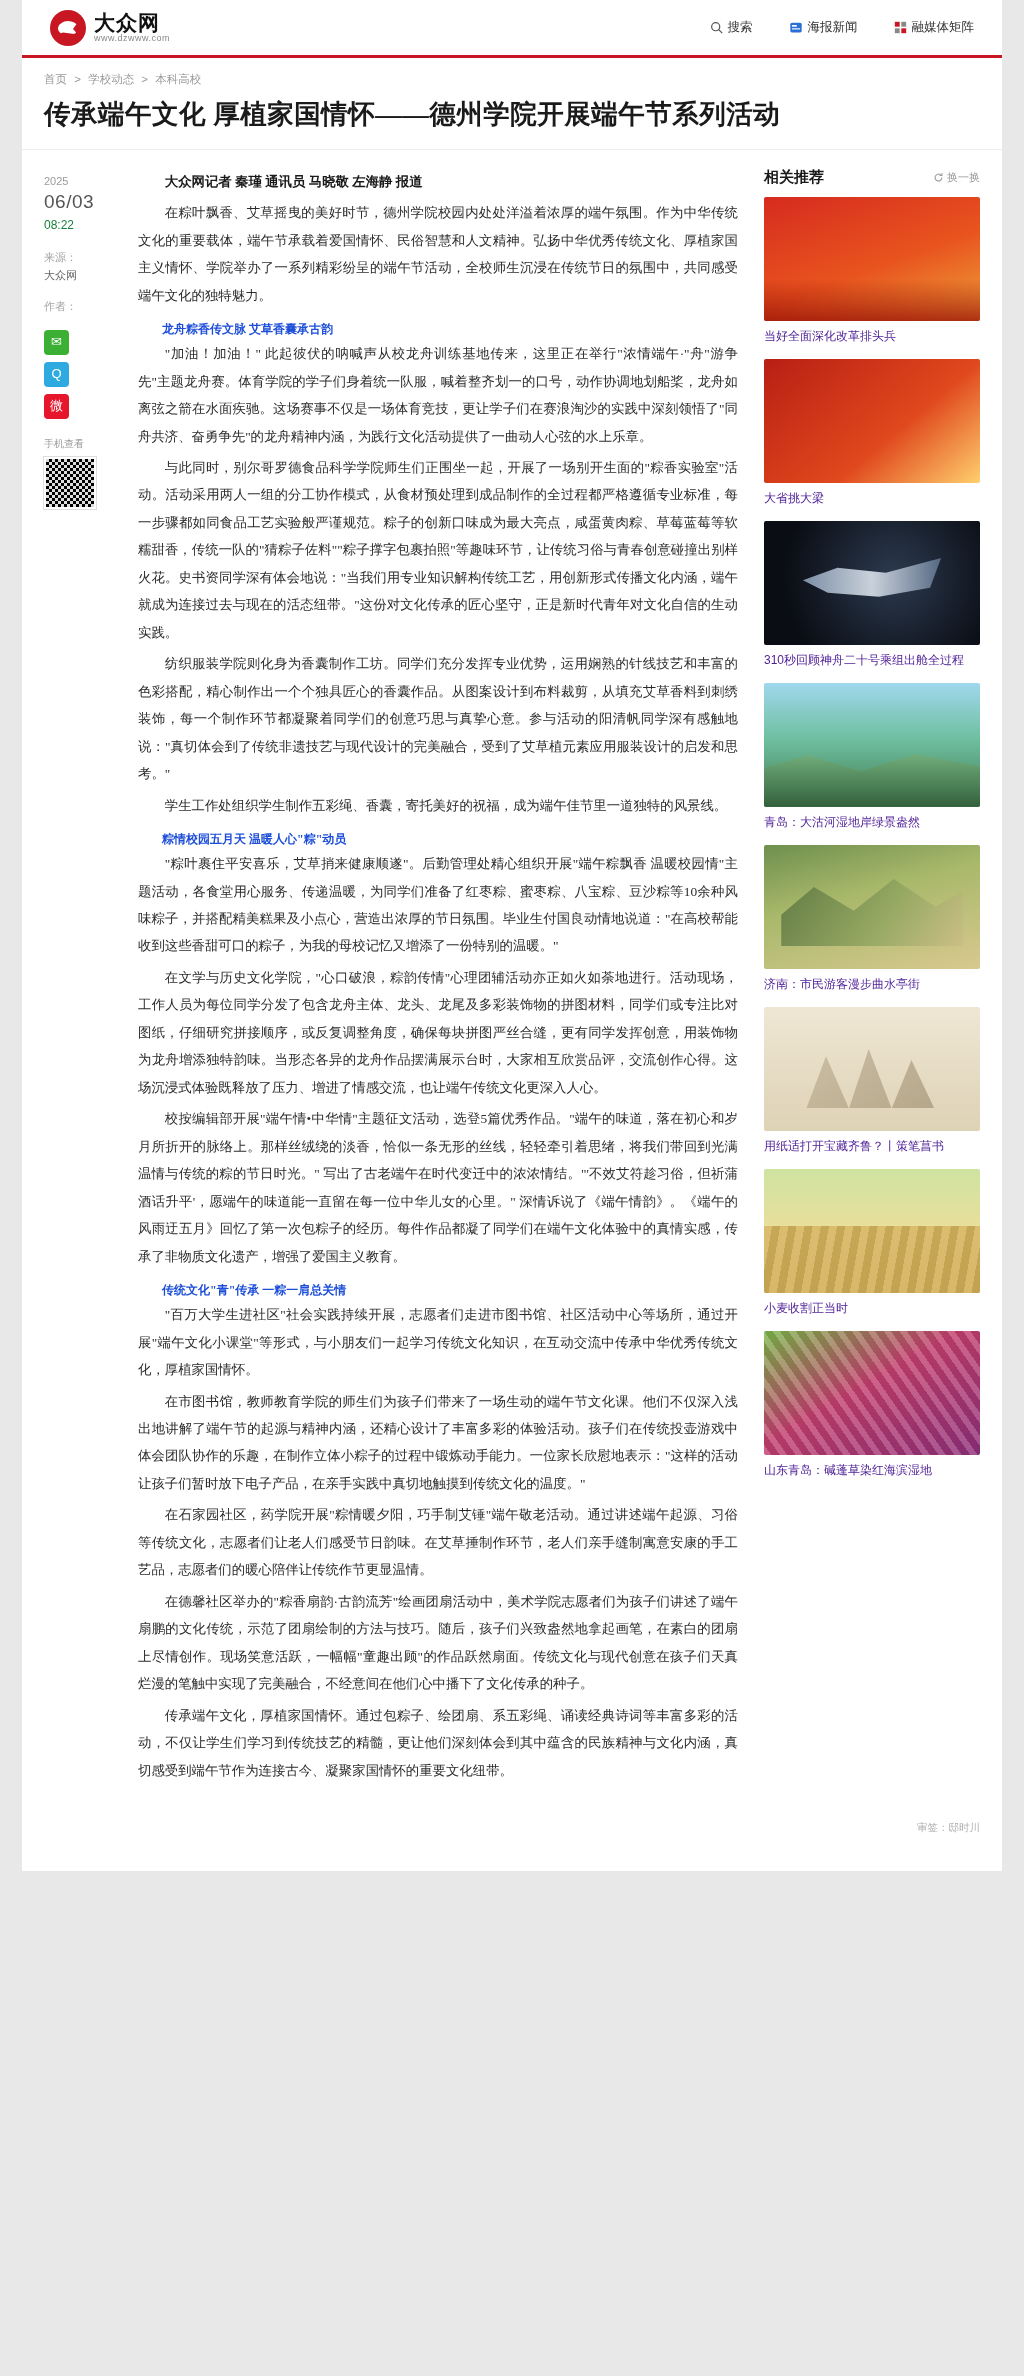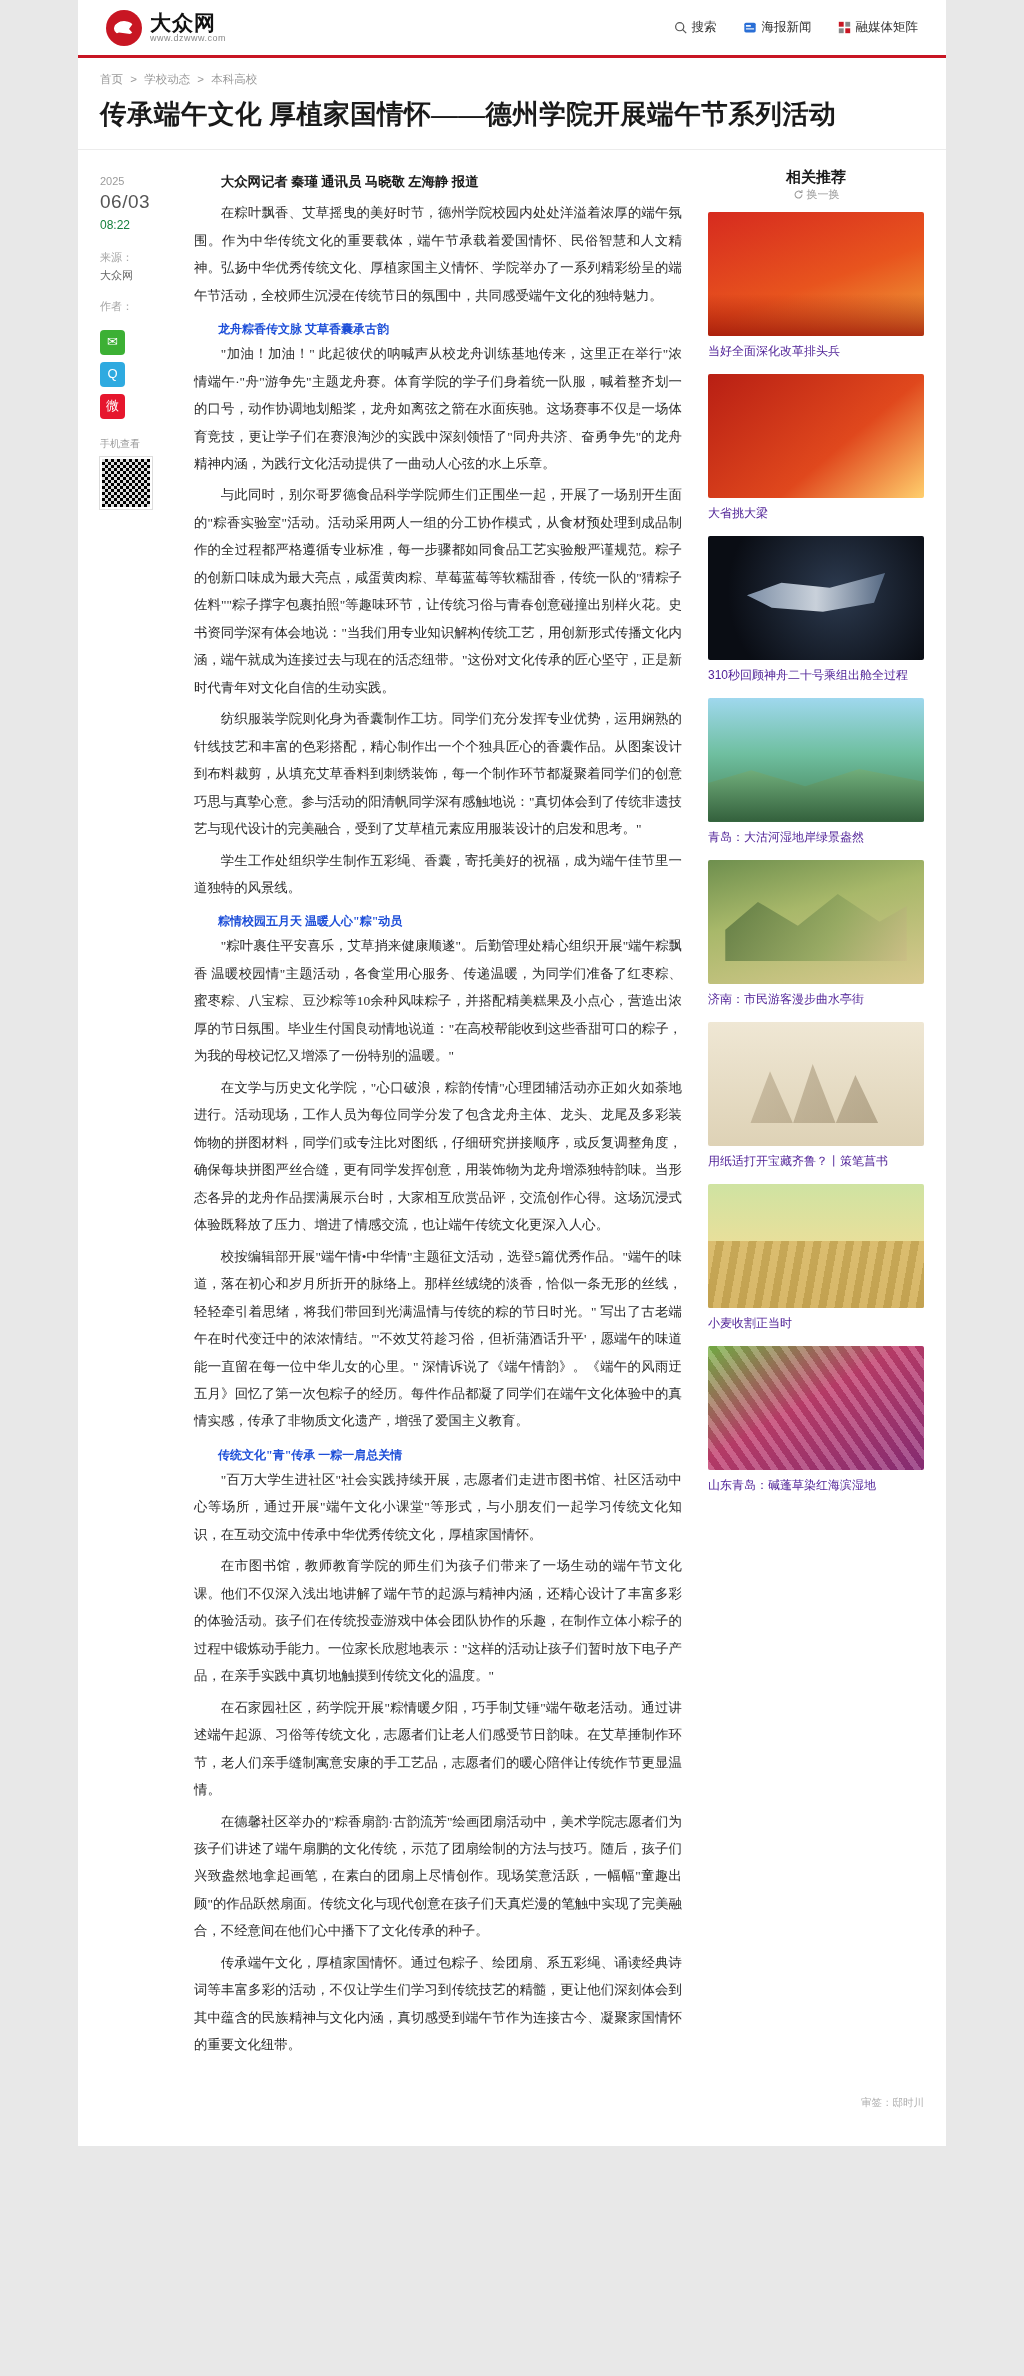--- a/index.html
+++ b/index.html
@@ -3,21 +3,21 @@
 <meta charset="utf-8">
 <style>
   * { box-sizing: border-box; margin: 0; padding: 0; }
   body {
     font-family: "Liberation Sans", sans-serif;
     background: #e8e8e8;
     color: #222;
     width: 1024px;
   }
   .page {
-    width: 868px;
+    width: 980px;
     margin: 0 auto;
     background: #fff;
   }
   
   .topbar {
     height: 58px;
     background: #fff;
     display: flex;
     align-items: center;
     padding: 0 28px;
@@ -53,21 +53,21 @@
   }
   .logo-url {
     font-size: 9px;
     color: #888;
     letter-spacing: .5px;
   }
   .topnav {
     margin-left: auto;
     display: flex;
     align-items: center;
-    gap: 26px;
+    gap: 36px;
     font-size: 12.5px;
     color: #333;
   }
   .topnav-item {
     display: flex;
     align-items: center;
     gap: 5px;
     cursor: pointer;
   }
   .ic { display: inline-block; line-height: 0; }
@@ -179,21 +179,20 @@
   
   .side-col {
     width: 216px;
     flex: none;
   }
   .side-head {
     display: flex;
     align-items: center;
     justify-content: space-between;
     margin-bottom: 10px;
-    flex-direction: column;
   }
   .side-title {
     font-size: 15px;
     font-weight: bold;
     color: #1a1a1a;
     font-family: "Liberation Serif", serif;
   }
   .side-refresh {
     font-size: 11px;
     color: #999;

